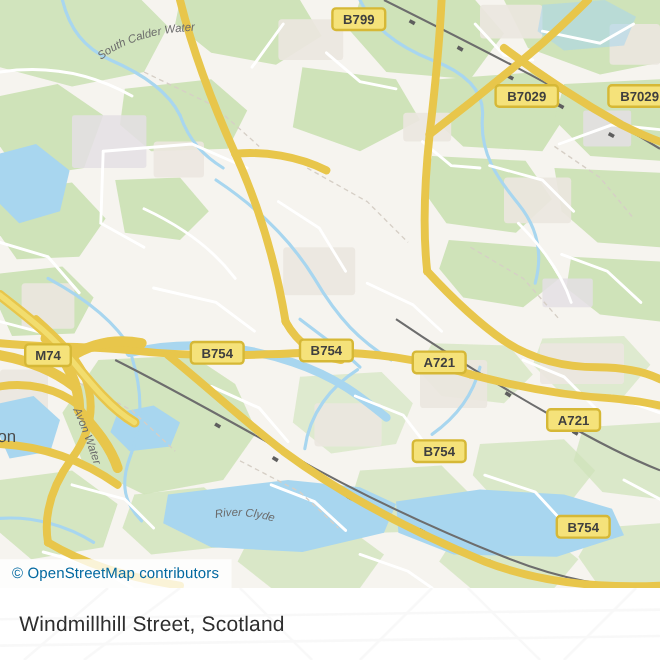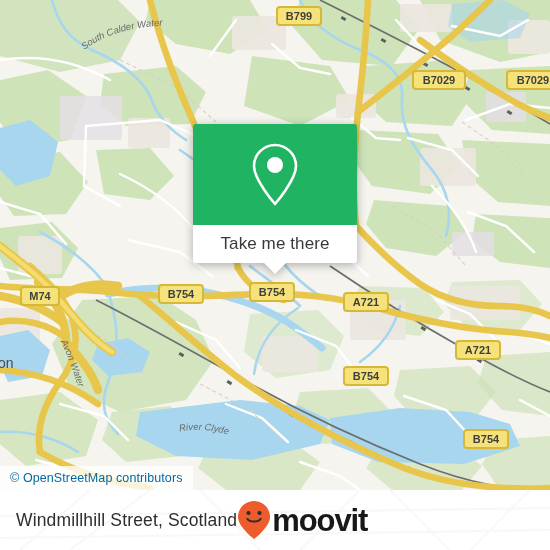--- a/index.html
+++ b/index.html
@@ -95,20 +95,21 @@
   
   #footer {
     position: absolute;
     left: 0;
     top: 490px;
     width: 550px;
     height: 60px;
     background: #ffffff;
     display: flex;
     align-items: center;
+    justify-content: space-between;
     padding: 0 14px 0 16px;
     box-sizing: border-box;
     overflow: hidden;
   }
   #footer-ghost {
     position: absolute;
     left: 0; top: 0;
     width: 550px; height: 60px;
     opacity: 0.055;
     pointer-events: none;
@@ -401,53 +402,32 @@
         </g>
 
       </g>
     </svg>
 
     <div id="osm-attrib">
       <span>© OpenStreetMap contributors</span>
     </div>
   </div>
 
-  <div id="popup">
-    <div id="popup-head">
-      <svg width="52" height="66" viewBox="0 0 52 66">
-        <path d="M26 3 C14.5 3 5 12.5 5 24 C5 38 26 62 26 62 C26 62 47 38 47 24 C47 12.5 37.5 3 26 3 Z" fill="none" stroke="#ffffff" stroke-width="2.6" stroke-linejoin="round"></path>
-        <circle cx="26" cy="23" r="8" fill="#ffffff"></circle>
-      </svg>
-    </div>
-    <div id="popup-body">
-      <span id="popup-label">Take me there</span>
-      <div id="popup-tail"></div>
-    </div>
-  </div>
 
   <div id="footer">
     <svg id="footer-ghost" viewBox="0 0 550 60">
       <g stroke="#8a8a8a" stroke-width="2.2" fill="none">
         <path d="M20,60 L90,0"></path>
         <path d="M70,60 L150,0"></path>
         <path d="M200,0 L260,60"></path>
         <path d="M300,60 L360,0"></path>
         <path d="M390,0 L450,60"></path>
         <path d="M470,60 L530,0"></path>
         <path d="M0,26 L550,18"></path>
         <path d="M0,48 L550,40"></path>
       </g>
     </svg>
 
     <div id="footer-title">Windmillhill Street, Scotland</div>
 
-    <div id="brand">
-      <svg width="34" height="40" viewBox="0 0 34 40">
-        <path d="M17 1 C8.2 1 1 8.2 1 17 C1 27 17 39 17 39 C17 39 33 27 33 17 C33 8.2 25.8 1 17 1 Z" fill="#ee5b2c"></path>
-        <circle cx="11.5" cy="13" r="2.1" fill="#2b2b2b"></circle>
-        <circle cx="22.5" cy="13" r="2.1" fill="#2b2b2b"></circle>
-        <path d="M10.5 19 C12.6 22.4 21.4 22.4 23.5 19" fill="none" stroke="#2b2b2b" stroke-width="2.1" stroke-linecap="round"></path>
-      </svg>
-      <span id="brand-wordmark">moovit</span>
-    </div>
   </div>
 
 </div>
 
 </body></html>

